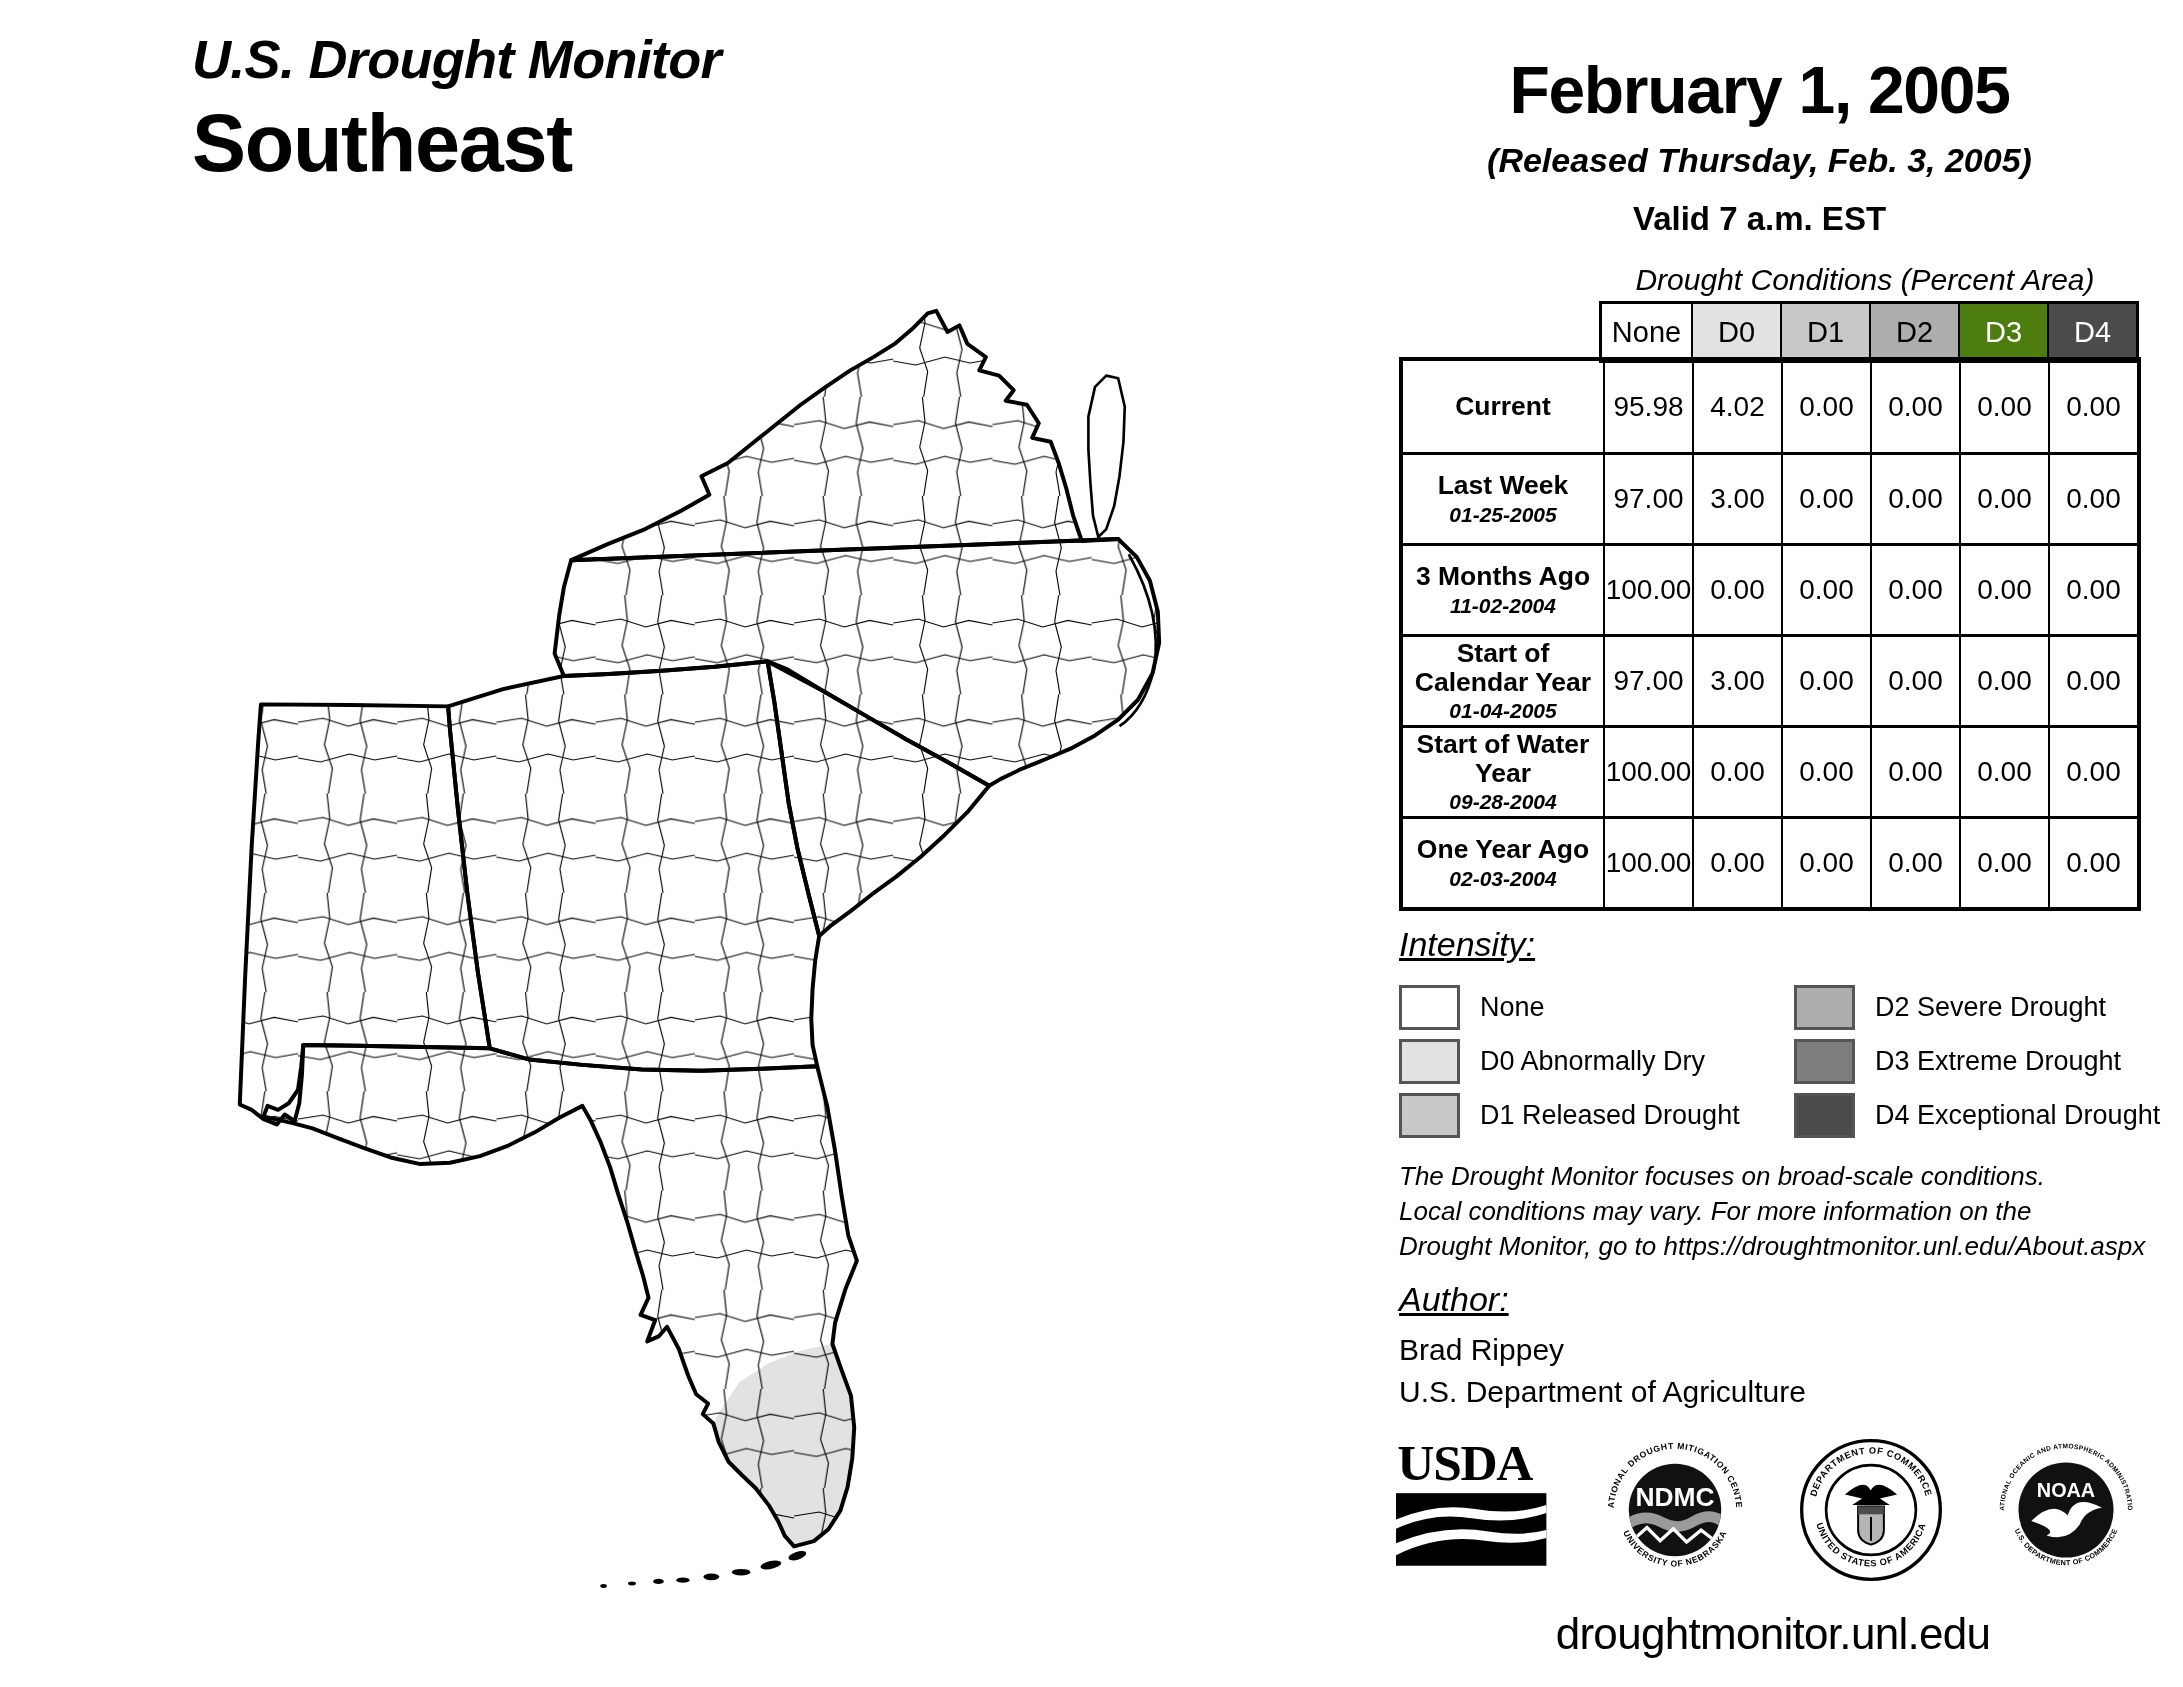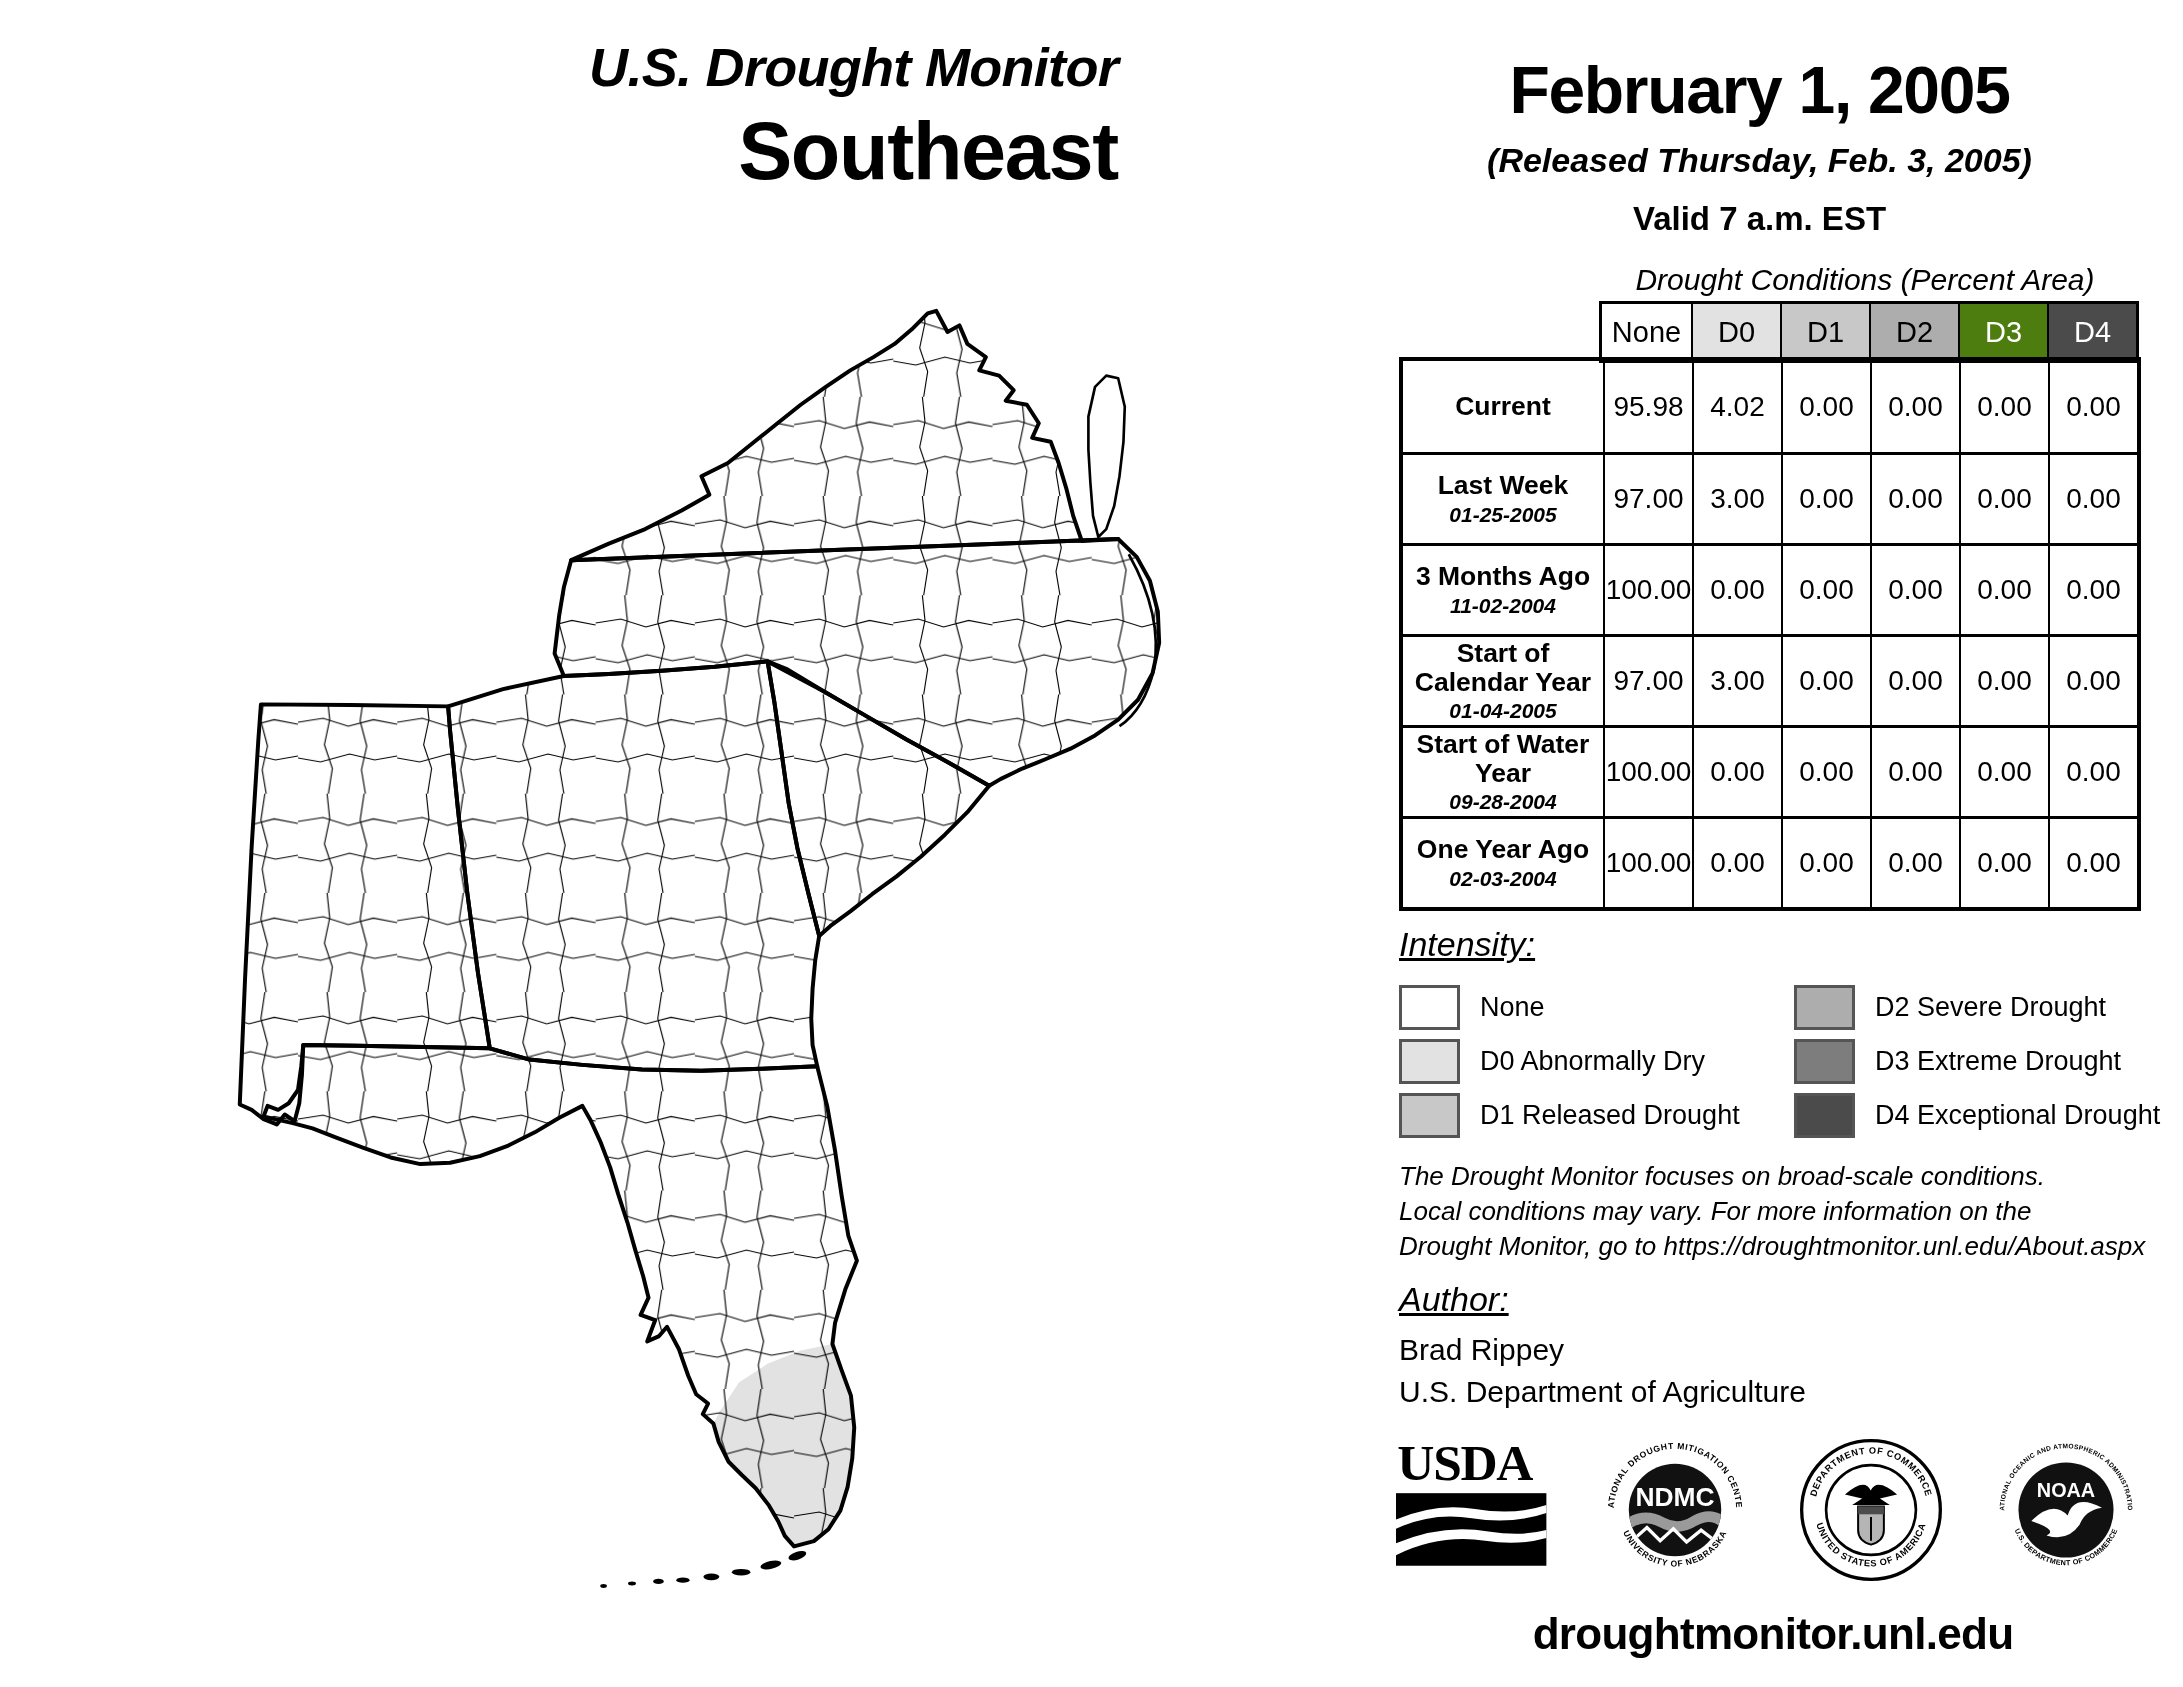--- a/index.html
+++ b/index.html
@@ -1,20 +1,20 @@
 <!DOCTYPE html>
 <html style="font-size:10.6px"><head>
 <meta charset="utf-8">
 <style>
   html,body{margin:0;padding:0;background:#fff;}
   #page{position:relative;width:2183px;height:1687px;background:#fff;overflow:hidden;
         font-family:"Liberation Sans",sans-serif;color:#000;}
 
   
-  .map-titles{position:absolute;left:192px;top:36px;width:926px;text-align:right;}
+  .map-titles{position:absolute;left:192px;top:28px;width:926px;text-align:left;}
   .map-title-1{font-size:54px;font-weight:bold;font-style:italic;letter-spacing:-0.7px;}
   .map-title-2{font-size:81px;font-weight:bold;margin-top:6.6px;letter-spacing:-1.3px;}
 
   
   .date-block{position:absolute;left:1376px;top:52px;width:767px;text-align:center;}
   .date-main{font-size:66px;font-weight:bold;letter-spacing:-1.3px;}
   .date-released{font-size:34px;font-weight:bold;font-style:italic;margin-top:13.2px;}
   .date-valid{font-size:33px;font-weight:bold;margin-top:20px;}
 
   
@@ -56,21 +56,21 @@
 
   
   .logos{position:absolute;left:1396px;top:1439px;width:741px;display:flex;
          align-items:center;justify-content:space-between;}
   .usda-logo{width:155px;height:142px;}
   .usda-text{font-family:"Liberation Serif",serif;font-weight:bold;font-size:78px;
              letter-spacing:-2px;}
   .seal{width:142px;height:142px;}
 
   .site-url{position:absolute;left:1409px;top:1609px;width:728px;text-align:center;
-            font-size:44px;font-weight:bold;letter-spacing:-0.7px;}
+            font-size:44px;font-weight:normal;letter-spacing:-0.7px;}
 
   
   #map-svg{position:absolute;left:40px;top:284px;}
   .state{fill:#ffffff;}
   .state-border{fill:none;stroke:#000;stroke-width:6;stroke-linejoin:round;}
   .minor-border{fill:none;stroke:#000;stroke-width:4;stroke-linejoin:round;}
 </style>
 </head>
 <body>
 

